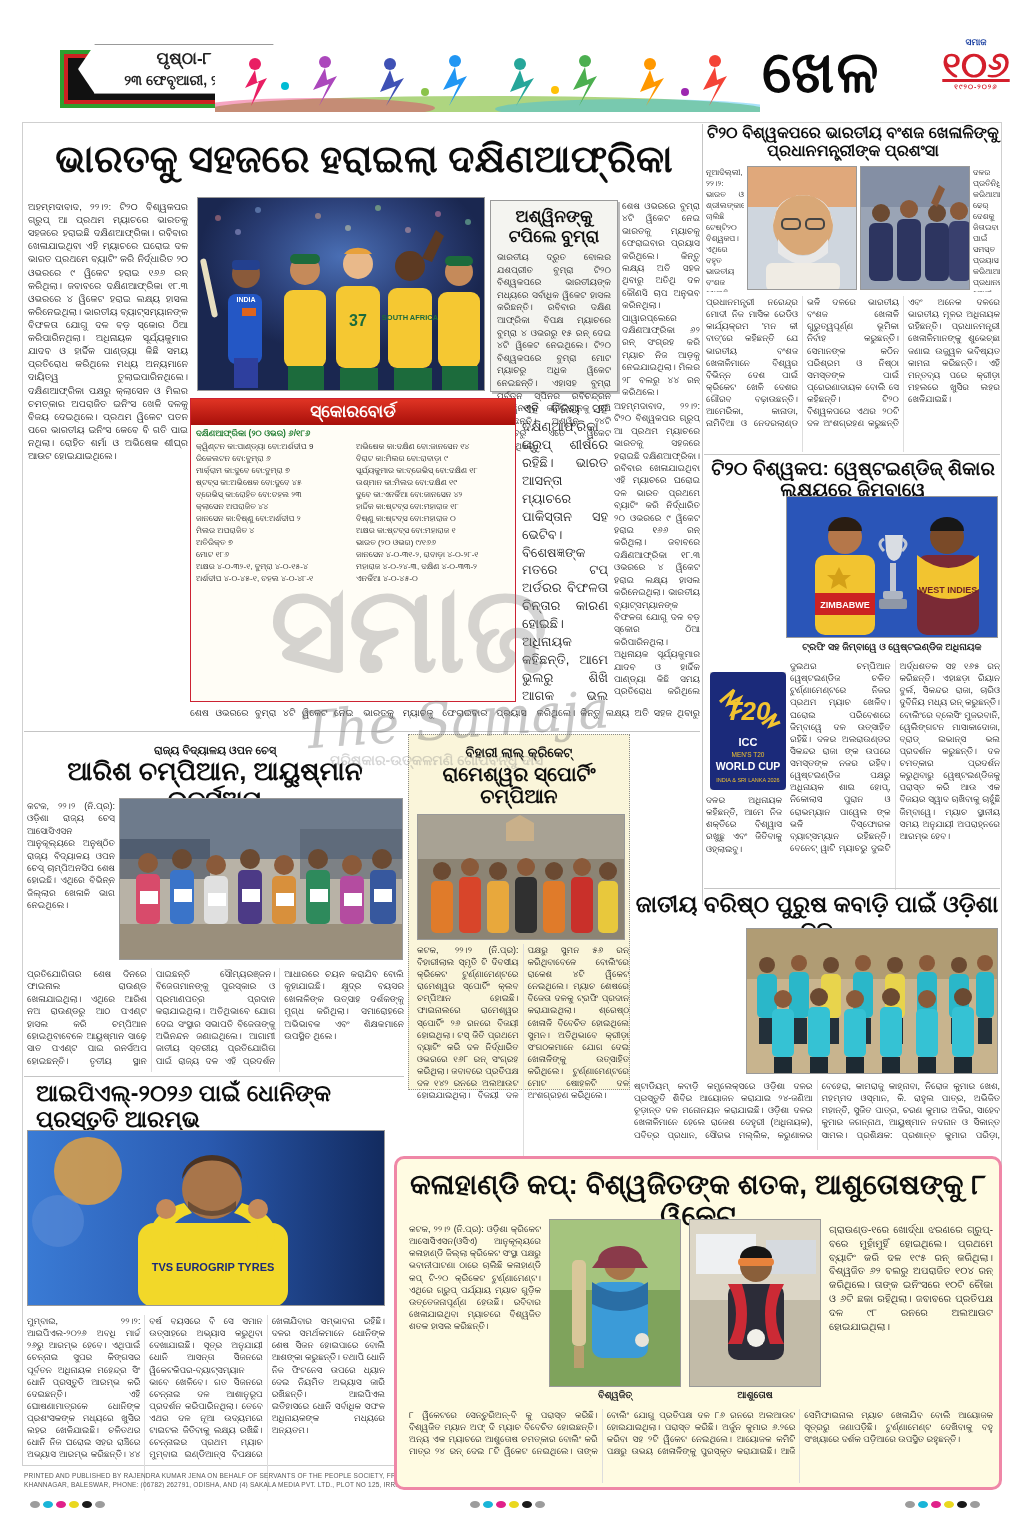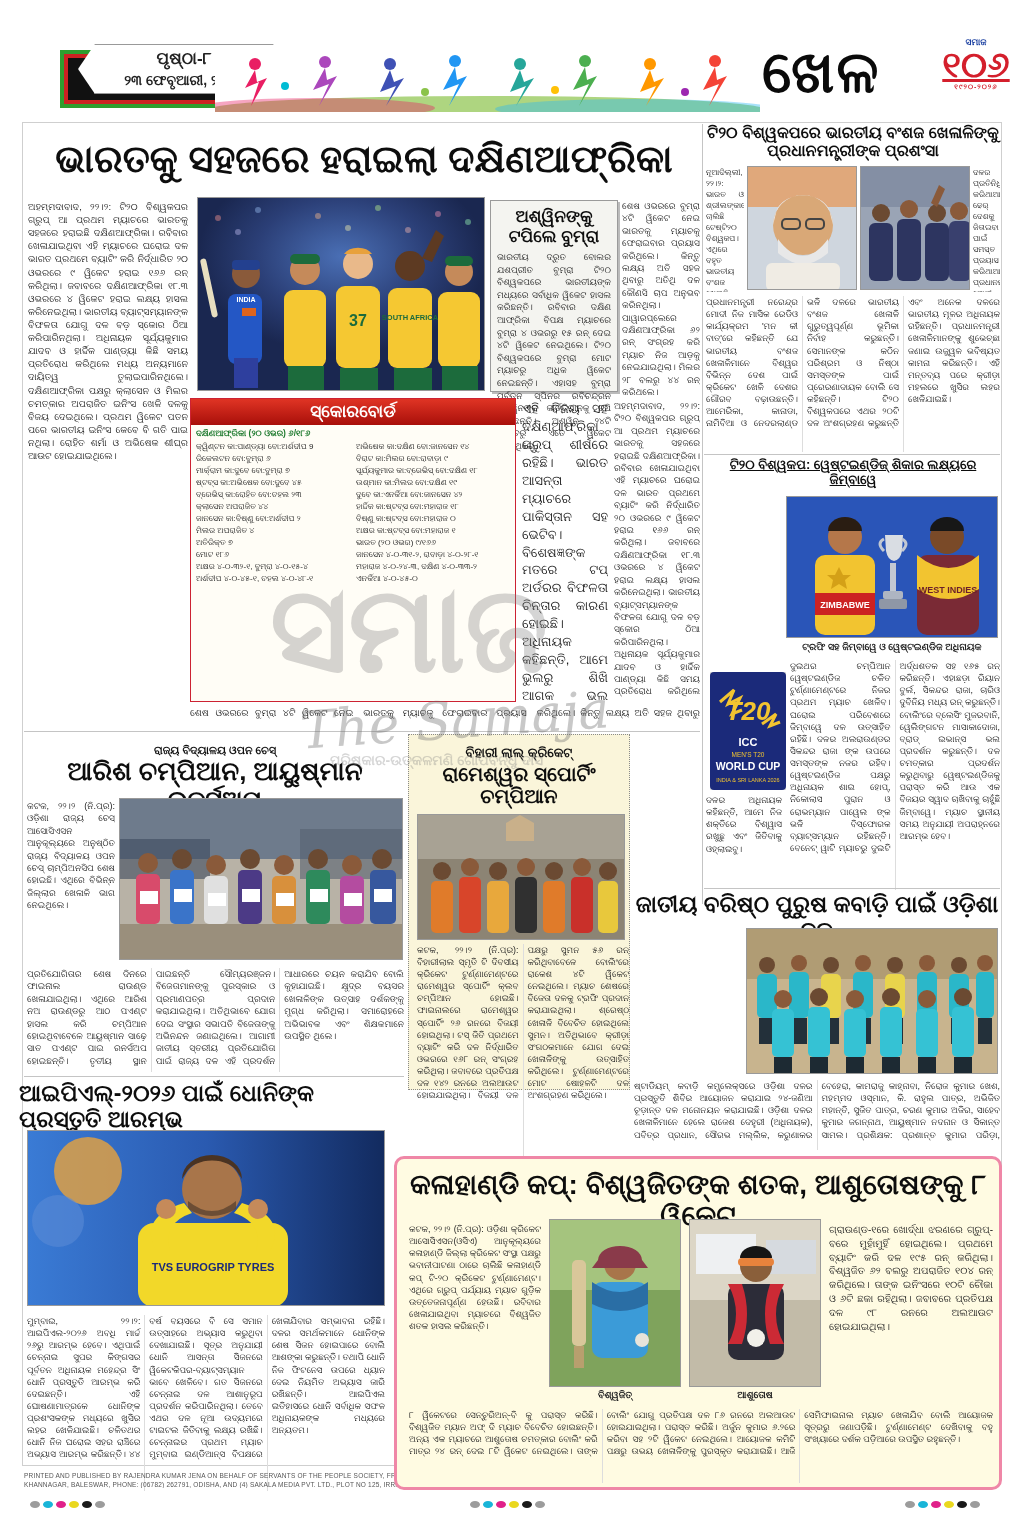--- a/index.html
+++ b/index.html
@@ -256,21 +256,21 @@
           <rect x="88" y="54" width="22" height="60" rx="6" fill="#39406e"></rect>
         <path d="M70 36 l8 -18 6 4 -8 18 z" fill="#8a5a3a"></path>
       </g>
     </svg>
   </div>
   <div class="abs body-col" style="left:973px;top:167px;width:27px;height:125px;font-size:8px;">ଦଳର ପ୍ରତିନିଧିତ୍ୱ କରିଥାଆନ୍ତି; ଢେର୍ ଦେଶକୁ ଜିତାଇବା ପାଇଁ ସମସ୍ତ ପ୍ରୟାସ କରିଥାଆନ୍ତି। ପ୍ରଧାନମନ୍ତ୍ରୀ ମୋଦୀ ଏହା ମଧ୍ୟ କହିଛନ୍ତି।</div>
   <div class="abs body-col cols3" style="left:706px;top:296px;width:294px;height:156px;font-size:8.8px;">ପ୍ରଧାନମନ୍ତ୍ରୀ ନରେନ୍ଦ୍ର ମୋଦୀ ନିଜ ମାସିକ ରେଡିଓ କାର୍ଯ୍ୟକ୍ରମ 'ମନ କୀ ବାତ୍'ରେ କହିଛନ୍ତି ଯେ ଭାରତୀୟ ବଂଶଜ ଖେଳାଳିମାନେ ବିଶ୍ୱର ବିଭିନ୍ନ ଦେଶ ପାଇଁ କ୍ରିକେଟ ଖେଳି ଦେଶର ଗୌରବ ବଢ଼ାଉଛନ୍ତି। ଆମେରିକା, କାନାଡା, ନାମିବିଆ ଓ ନେଦରଲାଣ୍ଡ ଭଳି ଦଳରେ ଭାରତୀୟ ବଂଶଜ ଖେଳାଳି ଗୁରୁତ୍ୱପୂର୍ଣ୍ଣ ଭୂମିକା ନିର୍ବାହ କରୁଛନ୍ତି। ସେମାନଙ୍କ କଠିନ ପରିଶ୍ରମ ଓ ନିଷ୍ଠା ସମସ୍ତଙ୍କ ପାଇଁ ପ୍ରେରଣାଦାୟକ ବୋଲି ସେ କହିଛନ୍ତି। ଟି୨୦ ବିଶ୍ୱକପରେ ଏଥର ୨୦ଟି ଦଳ ଅଂଶଗ୍ରହଣ କରୁଛନ୍ତି ଏବଂ ଅନେକ ଦଳରେ ଭାରତୀୟ ମୂଳର ଅଧିନାୟକ ରହିଛନ୍ତି। ପ୍ରଧାନମନ୍ତ୍ରୀ ଖେଳାଳିମାନଙ୍କୁ ଶୁଭେଚ୍ଛା ଜଣାଇ ଉଜ୍ଜ୍ୱଳ ଭବିଷ୍ୟତ କାମନା କରିଛନ୍ତି। ଏହି ମନ୍ତବ୍ୟ ପରେ କ୍ରୀଡ଼ା ମହଲରେ ଖୁସିର ଲହର ଖେଳିଯାଇଛି।</div>
 
   <div class="rule-h" style="left:704px;top:454px;width:296px;"></div>
 
-  <div class="abs headline" style="left:706px;top:458px;width:294px;font-size:13px;text-align:center;text-decoration:underline;">ଟି୨୦ ବିଶ୍ୱକପ: ୱେଷ୍ଟଇଣ୍ଡିଜ୍ ଶିକାର ଲକ୍ଷ୍ୟରେ ଜିମ୍ବାୱେ</div>
+  <div class="abs headline" style="left:706px;top:458px;width:294px;font-size:19px;text-align:center;">ଟି୨୦ ବିଶ୍ୱକପ: ୱେଷ୍ଟଇଣ୍ଡିଜ୍ ଶିକାର ଲକ୍ଷ୍ୟରେ ଜିମ୍ବାୱେ</div>
 
 
   <div class="abs photo" style="left:786px;top:496px;width:212px;height:142px;">
     <svg width="212" height="142" viewBox="0 0 212 142">
       <rect width="212" height="142" fill="#2a55b8"></rect>
       <rect width="212" height="142" fill="url(#crowd)" opacity="0"></rect>
 
       <g>
         <circle cx="58" cy="40" r="17" fill="#b5774a"></circle>
         <path d="M41 34 a17 14 0 0 1 34 0 z" fill="#2a1d12"></path>
@@ -440,21 +440,21 @@
         <circle cx="216" cy="68" r="9" fill="#6b4a32"></circle>
           <rect x="205" y="78" width="22" height="50" rx="5" fill="#35c2d4"></rect>
           <rect x="207" y="128" width="18" height="18" fill="#1d2a33"></rect>
       </g>
     </svg>
   </div>
   <div class="abs body-col cols2" style="left:634px;top:1080px;width:366px;height:70px;font-size:8.8px;">ଷ୍ଟାଡିୟମ୍ କବାଡ଼ି କମ୍ପ୍ଲେକ୍ସରେ ଓଡ଼ିଶା ଦଳର ପ୍ରସ୍ତୁତି ଶିବିର ଆୟୋଜନ କରାଯାଇ ୨୪-ଜଣିଆ ଚୂଡ଼ାନ୍ତ ଦଳ ମନୋନୟନ କରାଯାଇଛି। ଓଡ଼ିଶା ଦଳର ଖେଳାଳିମାନେ ହେଲେ ରାଜେଶ ଦେହୁରୀ (ଅଧିନାୟକ), ପବିତ୍ର ପ୍ରଧାନ, ସୌରଭ ମଲ୍ଲିକ, କରୁଣାକର ବେହେରା, କାମରାଜୁ କାହ୍ନାବା, ନିରୋଜ କୁମାର ଖେଶ, ମହମ୍ମଦ ଓସ୍ମାନ, କି. ରାହୁଲ ପାତ୍ର, ଅଭିଜିତ ମହାନ୍ତି, ସୁଜିତ ପାତ୍ର, ଚରଣ କୁମାର ଅଜିର, ସାହେବ କୁମାର ଜଗନ୍ନାଥ, ଆୟୁଷ୍ମାନ ନଦନାନ ଓ ସିକାନ୍ତ ସାମଲ। ପ୍ରଶିକ୍ଷକ: ପ୍ରଶାନ୍ତ କୁମାର ପରିଡ଼ା, ମ୍ୟାନେଜର: ବିକାଶ କୁମାର ନାୟକ; ରେଫେରୀ: ପ୍ରକାଶ କୁମାର ସାହୁ। ଓଡ଼ିଶା ଦଳର ଖେଳାଳି ଓ ଅଧିକାରୀଙ୍କୁ ଓଡ଼ିଶା କବାଡ଼ି ସଂଘର ସମ୍ପାଦକ ଅଜୟ କୁମାର ବେହେରା ଓ ଅନ୍ୟ କର୍ମକର୍ତ୍ତା ଶୁଭେଚ୍ଛା ଜଣାଇଛନ୍ତି।</div>
 
   <div class="rule-h" style="left:24px;top:1076px;width:380px;"></div>
 
-  <div class="abs headline" style="left:19px;top:1081px;width:360px;font-size:23px;">ଆଇପିଏଲ୍-୨୦୨୬ ପାଇଁ ଧୋନିଙ୍କ ପ୍ରସ୍ତୁତି ଆରମ୍ଭ</div>
+  <div class="abs headline" style="left:36px;top:1081px;width:360px;font-size:23px;">ଆଇପିଏଲ୍-୨୦୨୬ ପାଇଁ ଧୋନିଙ୍କ ପ୍ରସ୍ତୁତି ଆରମ୍ଭ</div>
 
   <div class="abs photo" style="left:27px;top:1130px;width:358px;height:176px;">
     <svg width="358" height="176" viewBox="0 0 358 176">
       <defs>
           <linearGradient id="dblue" x1="0" y1="0" x2="1" y2="0">
             <stop offset="0%" stop-color="#3a7bd5"></stop>
             <stop offset="50%" stop-color="#2a5ab0"></stop>
             <stop offset="100%" stop-color="#122a5e"></stop>
           </linearGradient>
         </defs>

